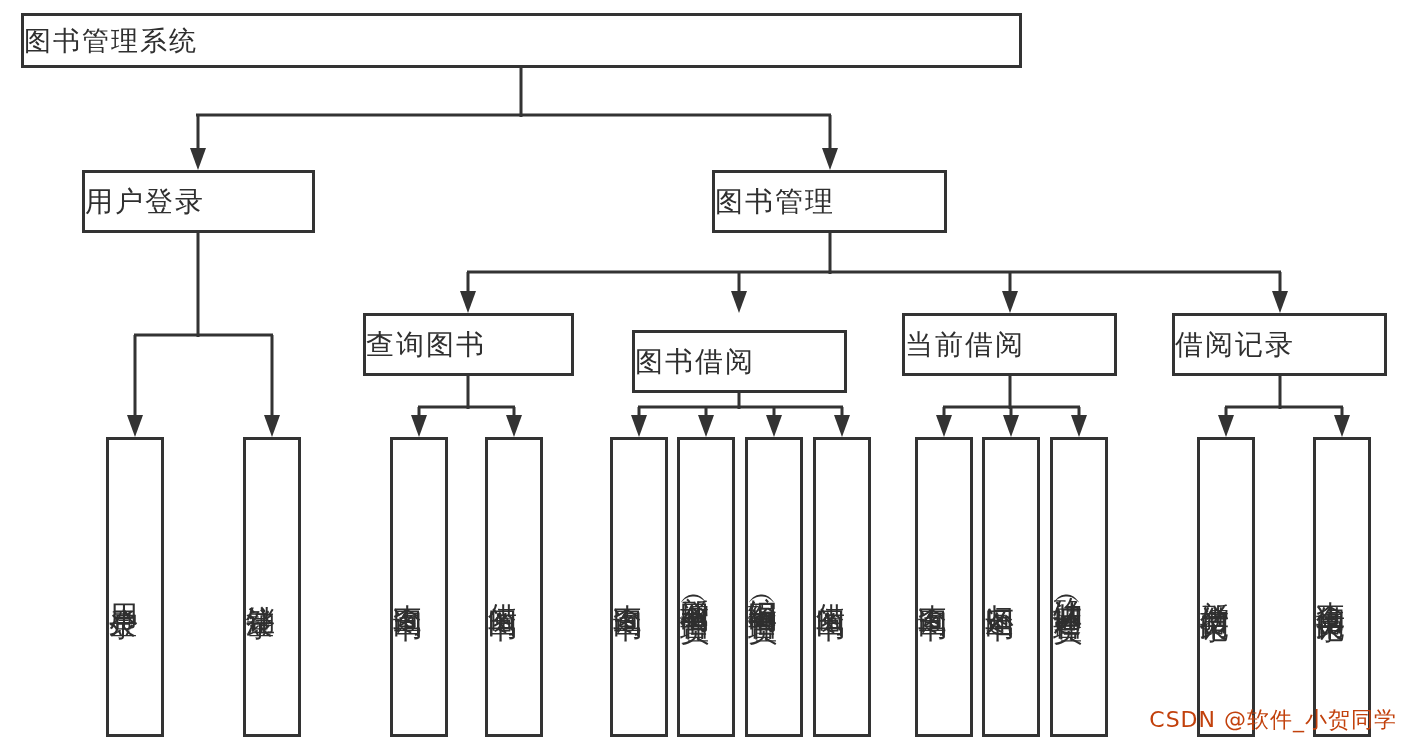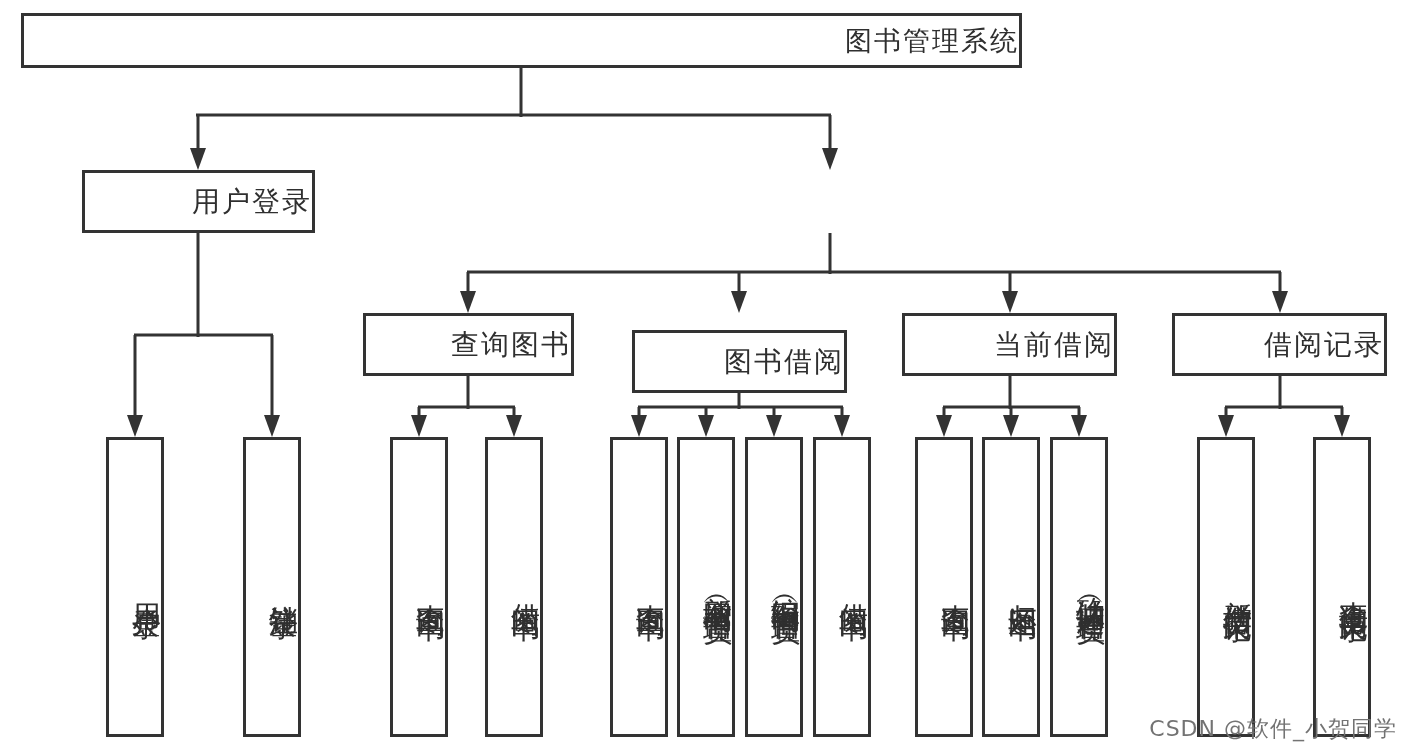--- a/index.html
+++ b/index.html
@@ -11,43 +11,43 @@
     overflow:hidden;
   }
   #connectors{position:absolute;left:0;top:0;width:1405px;height:747px;}
   .box{
     position:absolute;
     box-sizing:border-box;
     border:3px solid #333333;
     background:#ffffff;
     display:flex;
     align-items:center;
-    justify-content:flex-end;
+    justify-content:flex-start;
     color:#2f2f2f;
   }
   .h-label{
     font-size:28px;
     letter-spacing:2px;
     white-space:nowrap;
   }
   .root-label{font-size:27px;letter-spacing:2px;white-space:nowrap;}
   .v-label{
     writing-mode:vertical-rl;
     text-orientation:mixed;
     font-size:29px;
     letter-spacing:3px;
     line-height:1;
   }
   .watermark{
     position:absolute;
     right:8px;
-    bottom:3px;
+    bottom:12px;
     font-size:22px;
     letter-spacing:1px;
-    color:#737373;
+    color:#c2410c;
     white-space:nowrap;
   }
 </style>
 </head>
 <body>
 
 <div id="canvas">
 
   <svg id="connectors" viewBox="0 0 1405 747" xmlns="http://www.w3.org/2000/svg">
     <g stroke="#333333" stroke-width="3" fill="none">
@@ -81,20 +81,23 @@
       <polygon points="1342,437 1334,415 1350,415"></polygon>
     </g>
   </svg>
 
   <div class="box" style="left:21px;top:13px;width:1001px;height:55px">
     <span class="root-label">图书管理系统</span>
   </div>
 
   <div class="box" style="left:82px;top:170px;width:233px;height:63px">
     <span class="h-label">用户登录</span>
+  </div>
+  <div class="box" style="left:712px;top:170px;width:235px;height:63px">
+    <span class="h-label">图书管理</span>
   </div>
 
   <div class="box" style="left:363px;top:313px;width:211px;height:63px">
     <span class="h-label">查询图书</span>
   </div>
   <div class="box" style="left:632px;top:330px;width:215px;height:63px">
     <span class="h-label">图书借阅</span>
   </div>
   <div class="box" style="left:1172px;top:313px;width:215px;height:63px">
     <span class="h-label">借阅记录</span>

